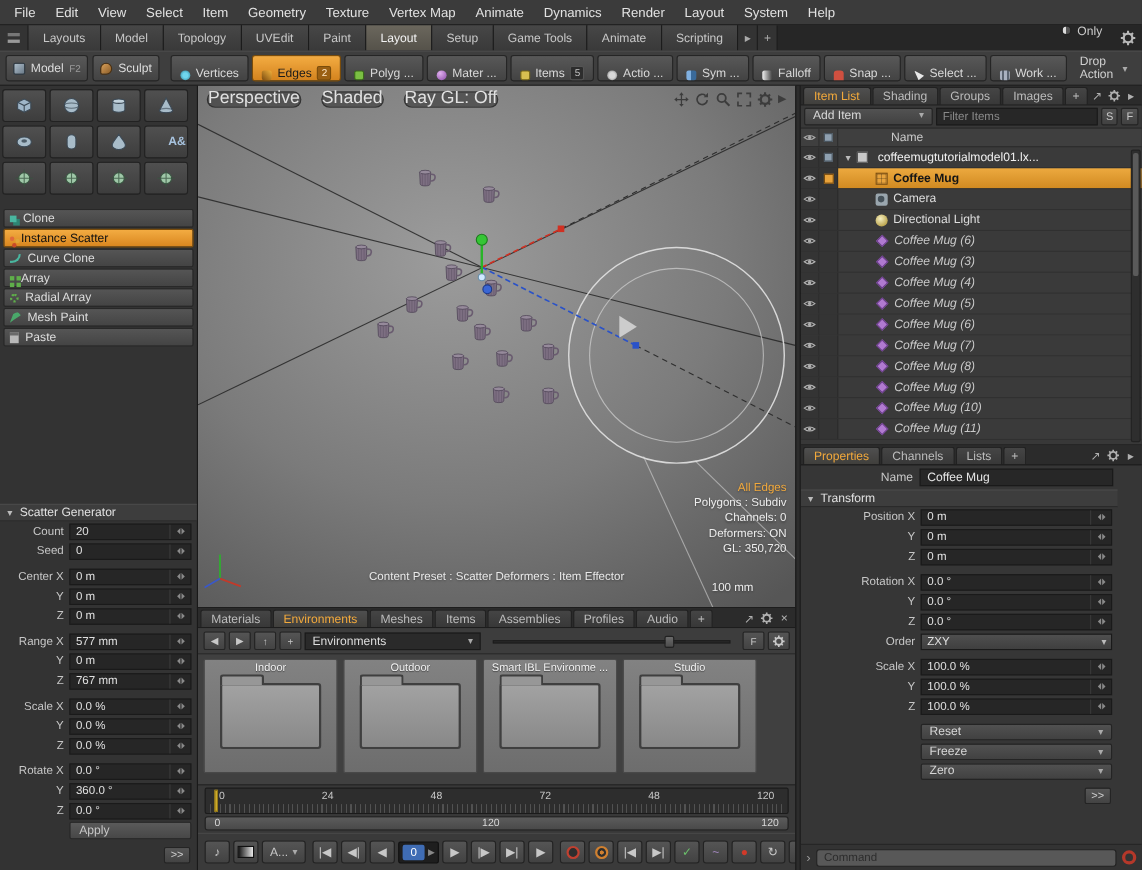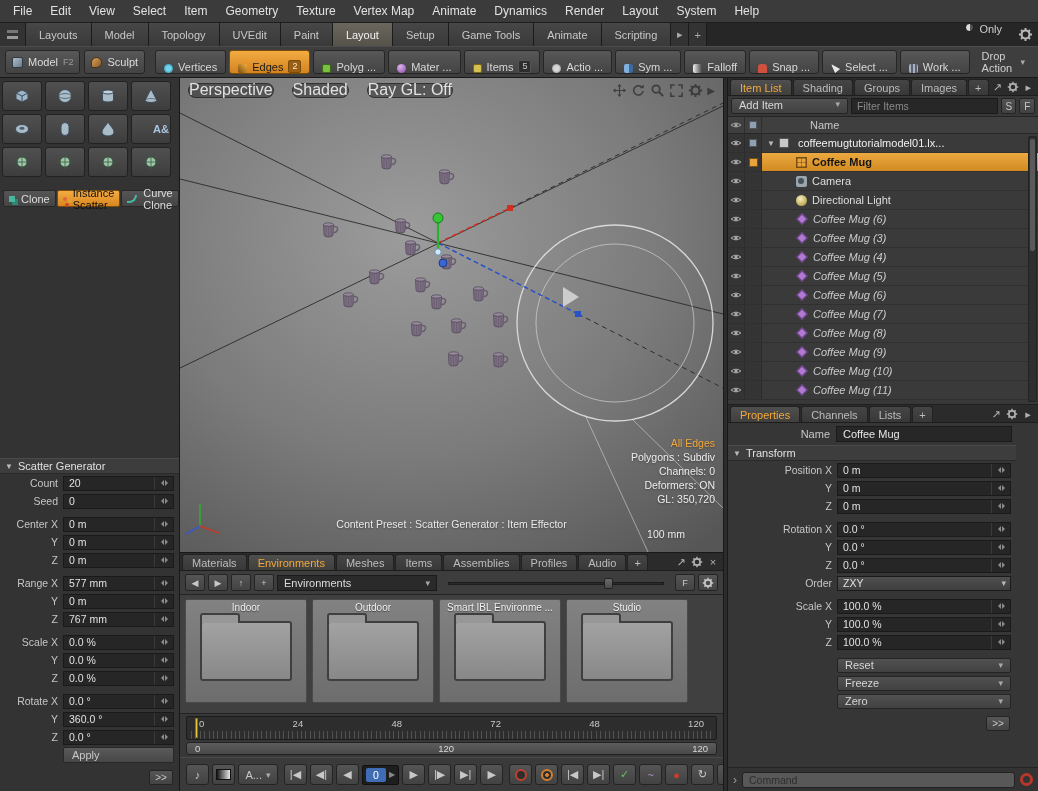--- a/index.html
+++ b/index.html
@@ -50,21 +50,21 @@
 .dropaction{margin-left:auto;display:flex;align-items:center;gap:6px;color:#d0d0d0;padding:0 8px;height:24px}
 .ddg{font-size:9px;color:#aaa}
 
 
 #left-panel{position:absolute;left:0;top:78px;width:180px;height:713px;background:#333;border-right:1px solid #191919;display:flex;flex-direction:column;overflow:hidden}
 #tool-grid{display:flex;flex-wrap:wrap;padding:3px 2px;gap:3px}
 .tile{width:40px;height:30px;background:linear-gradient(#505050,#3d3d3d);border:1px solid #222;border-radius:3px;display:flex;align-items:center;justify-content:center}
 .tile svg{width:20px;height:20px}
 .tile-glyph{color:#a8c4e0;font-weight:bold;font-size:11px}
 .tile-glyph:empty{display:none}
-#tool-list{display:flex;flex-direction:row;padding:10px 3px 0;gap:1px}
+#tool-list{display:flex;flex-direction:column;padding:10px 3px 0;gap:1px}
 .toolbtn{display:flex;align-items:center;gap:6px;height:17px;background:linear-gradient(#555,#444);border:1px solid #282828;border-radius:2px;padding:0 5px;color:#ddd}
 .toolbtn.active{background:linear-gradient(#f3ac42,#d9861f);color:#101010;border-color:#7a4c0a}
 .ticon{width:10px;height:10px;flex:none}
 .ticon.clone{width:6px;height:6px;background:#49b7a0;box-shadow:3px 3px 0 #2e8573}
 .ticon.scatter{width:4px;height:4px;border-radius:50%;background:#e06a3a;box-shadow:5px 2px 0 #e0a437,2px 6px 0 #c84a28}
 .ticon.curveclone{width:10px;height:8px;border-bottom:2px solid #49b7a0;border-right:2px solid #49b7a0;border-radius:0 0 10px 0}
 .ticon.array{width:4px;height:4px;background:#5fae4a;box-shadow:6px 0 0 #5fae4a,0 6px 0 #5fae4a,6px 6px 0 #5fae4a}
 .ticon.radial{width:8px;height:8px;border:2px dotted #5fae4a;border-radius:50%}
 .ticon.meshpaint{background:#4aa86a;clip-path:polygon(0 100%,30% 20%,70% 0,100% 30%,40% 70%)}
 .ticon.paste{width:8px;height:10px;background:#b8b8b8;border-top:3px solid #6a6a6a}
@@ -761,21 +761,21 @@
     </div>
   </div>
   <div class="vp-info">
     <div class="sel">All Edges</div>
     <div>Polygons : Subdiv</div>
     <div>Channels: 0</div>
     <div>Deformers: ON</div>
     <div>GL: 350,720</div>
   </div>
   <div class="vp-scale">100 mm</div>
-  <div class="vp-status">Content Preset : Scatter Generator : Item Effector</div>
+  <div class="vp-status">Content Preset : Scatter Deformers : Item Effector</div>
 </div>
 
 <div id="bottom">
   <div class="tabbar">
     <div class="tabs">
 
     <span class="tab">
           <span>Materials</span>
         </span>
         <span class="tab active">

